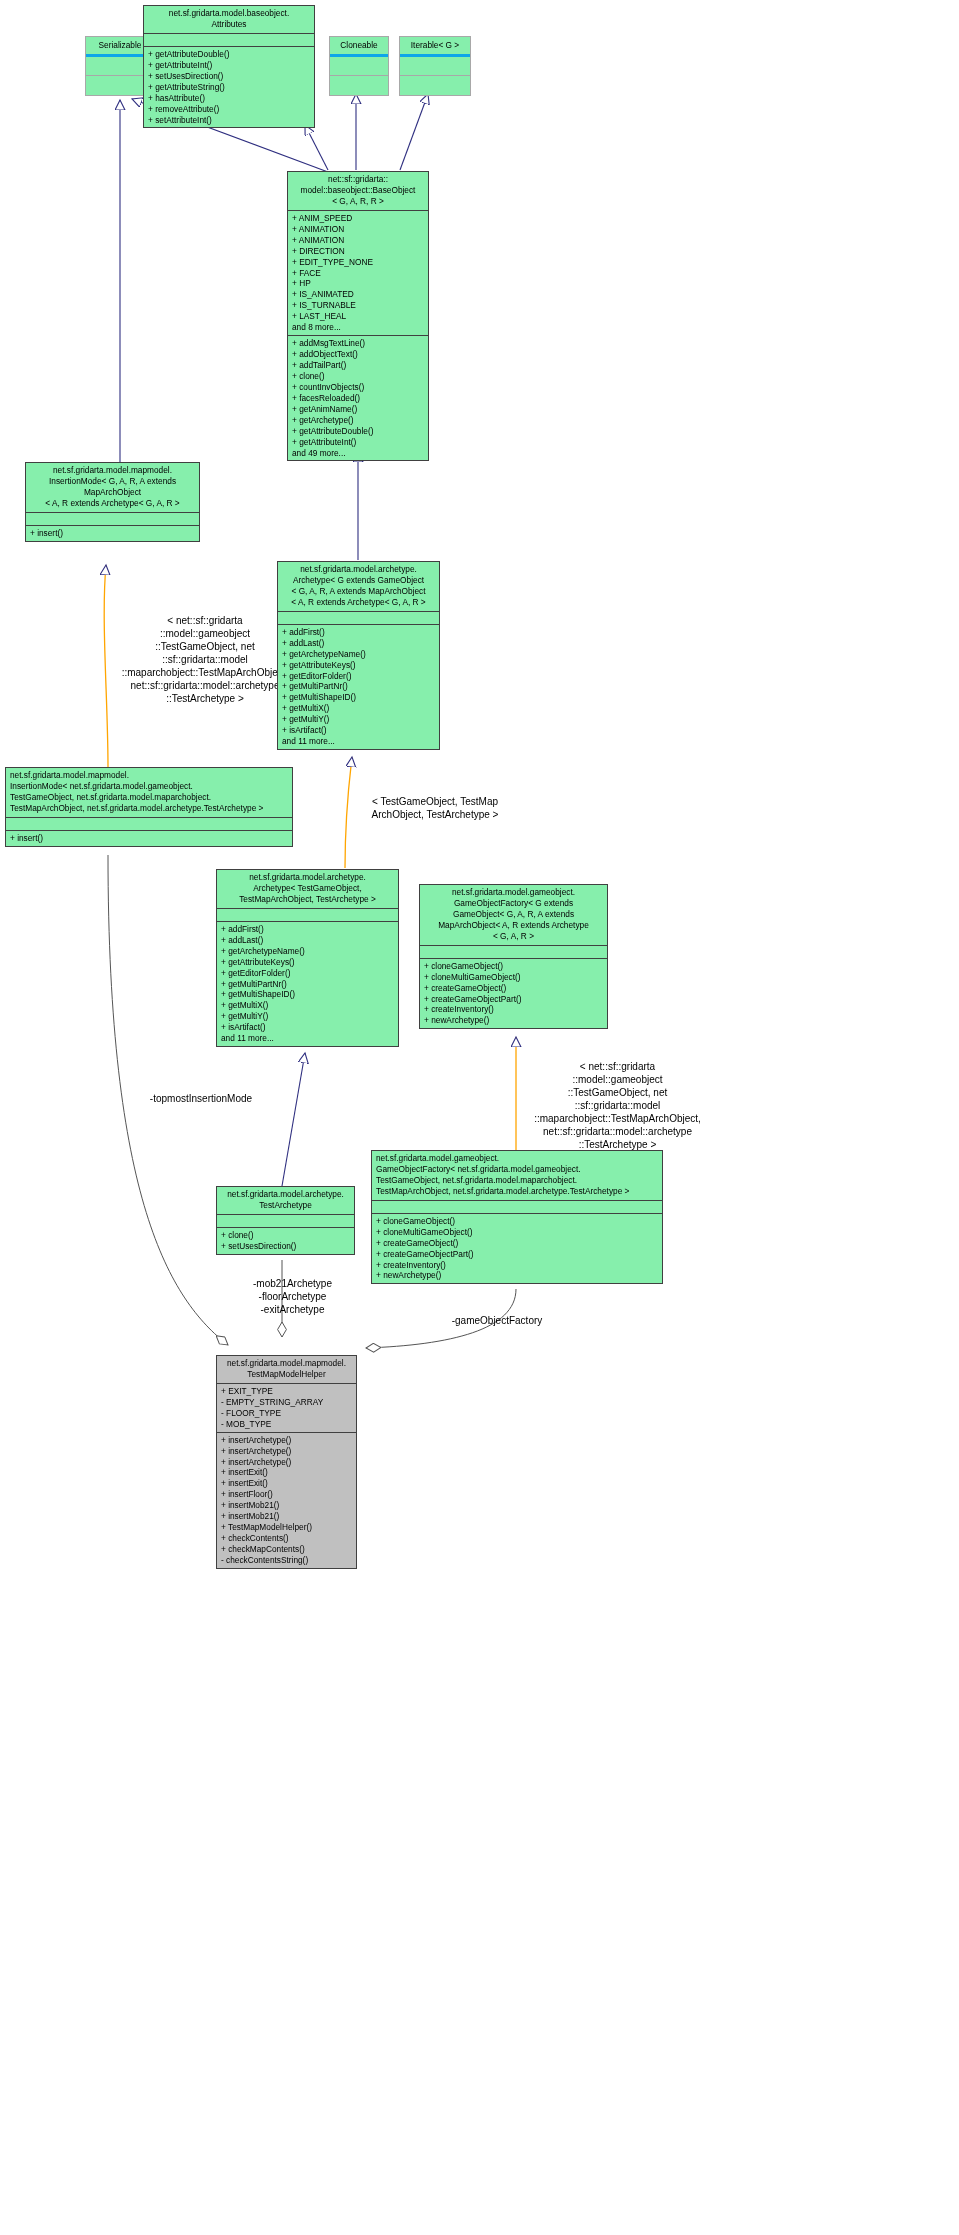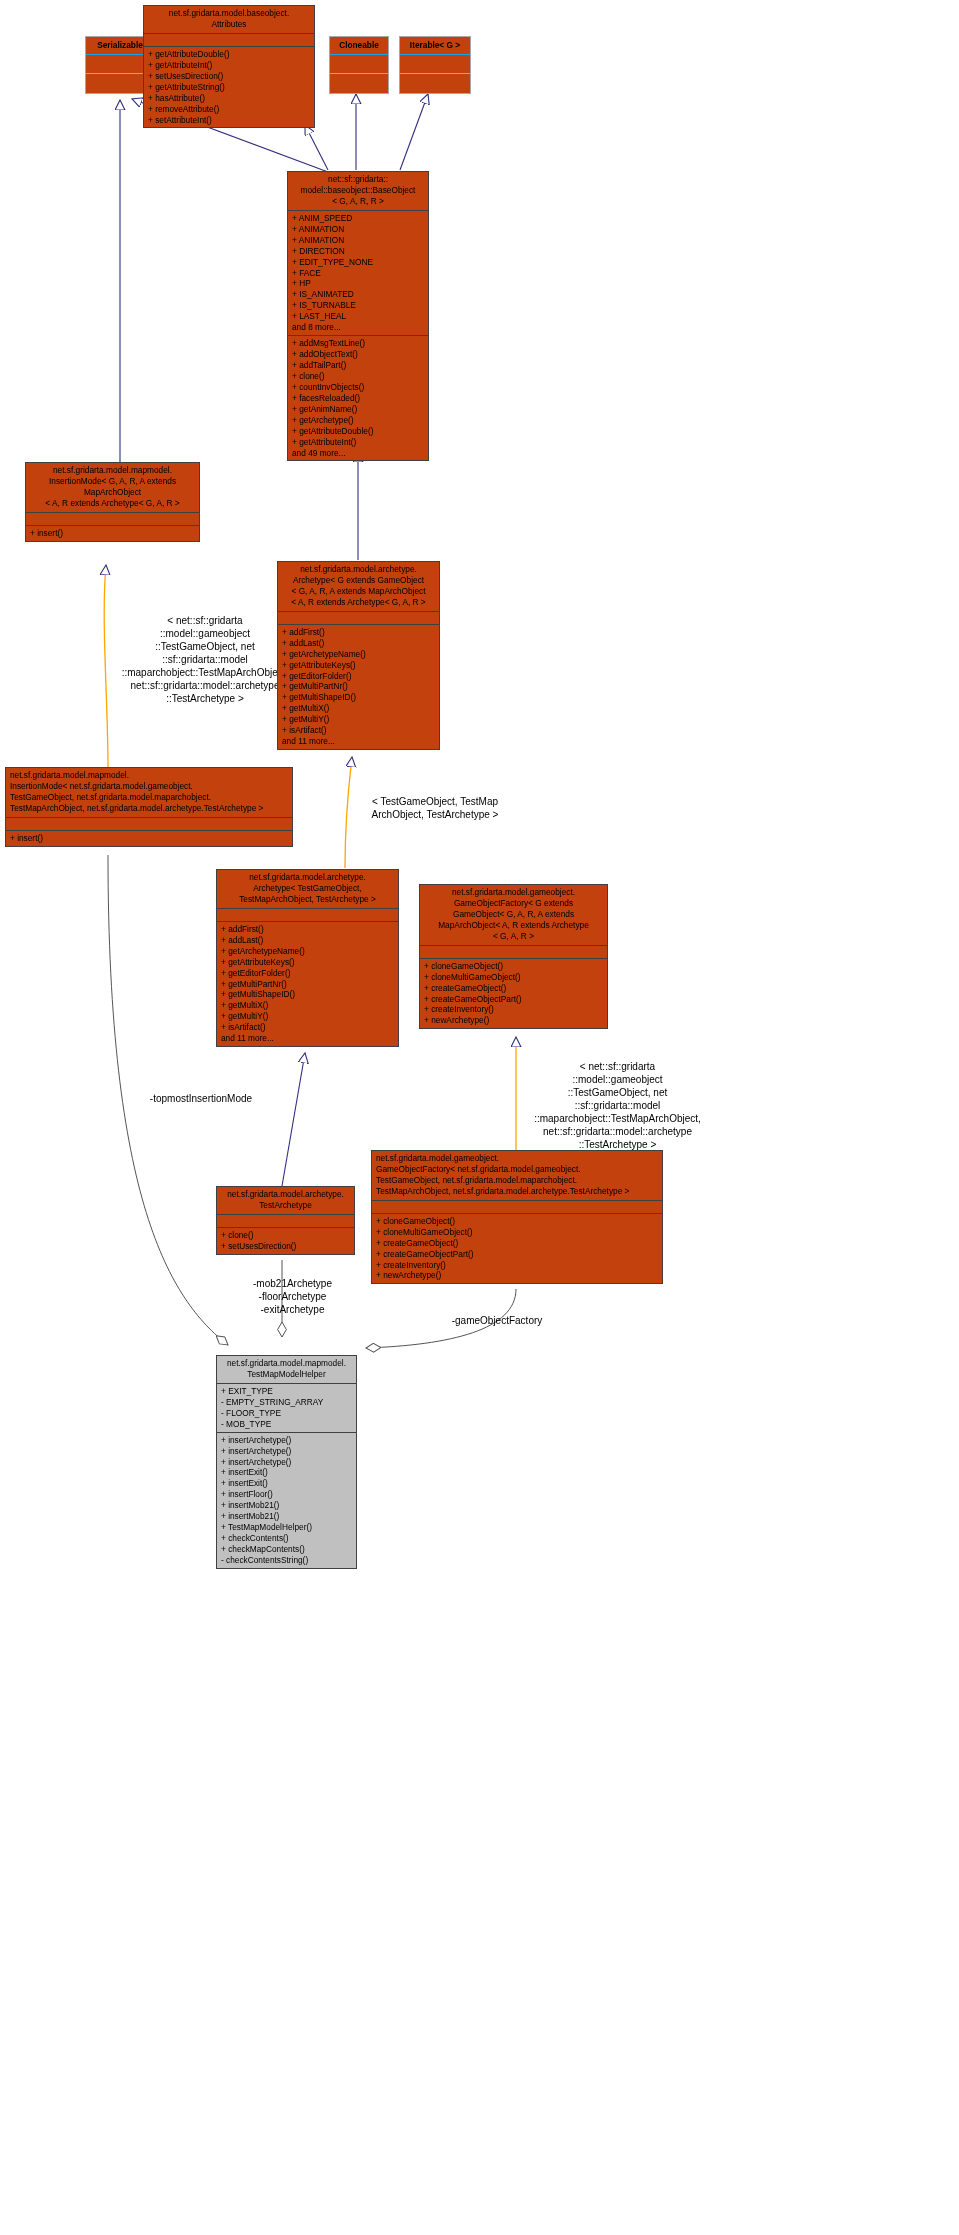--- a/index.html
+++ b/index.html
@@ -23,35 +23,35 @@
   }
   svg.edges {
     position: absolute;
     left: 0; top: 0;
     width: 959px;
     height: 2235px;
     pointer-events: none;
   }
   .node {
     position: absolute;
-    background: #c2410c;
+    background: #86efac;
     border: 1px solid #404040;
     font-size: 8.3px;
     line-height: 1.32;
     z-index: 5;
   }
   .node.thin { border: 1px solid #a8a8a8; }
   .node.highlight { background: #c0c0c0; border: 1px solid #404040; }
   .node .title {
     text-align: center;
     padding: 2px 4px 3px 4px;
     border-bottom: 1px solid #404040;
     white-space: pre-line;
   }
-  .node.thin .title { border-bottom: 1px solid #0ea5e9; padding: 3px 4px; font-weight: bold; }
+  .node.thin .title { border-bottom: 3px solid #0ea5e9; padding: 3px 4px; }
   .node .attrs {
     padding: 2px 4px;
     border-bottom: 1px solid #404040;
     min-height: 13px;
   }
   .node.thin .attrs { border-bottom: 1px solid #a8a8a8; min-height: 19px; }
   .node .ops {
     padding: 2px 4px;
     min-height: 13px;
   }

